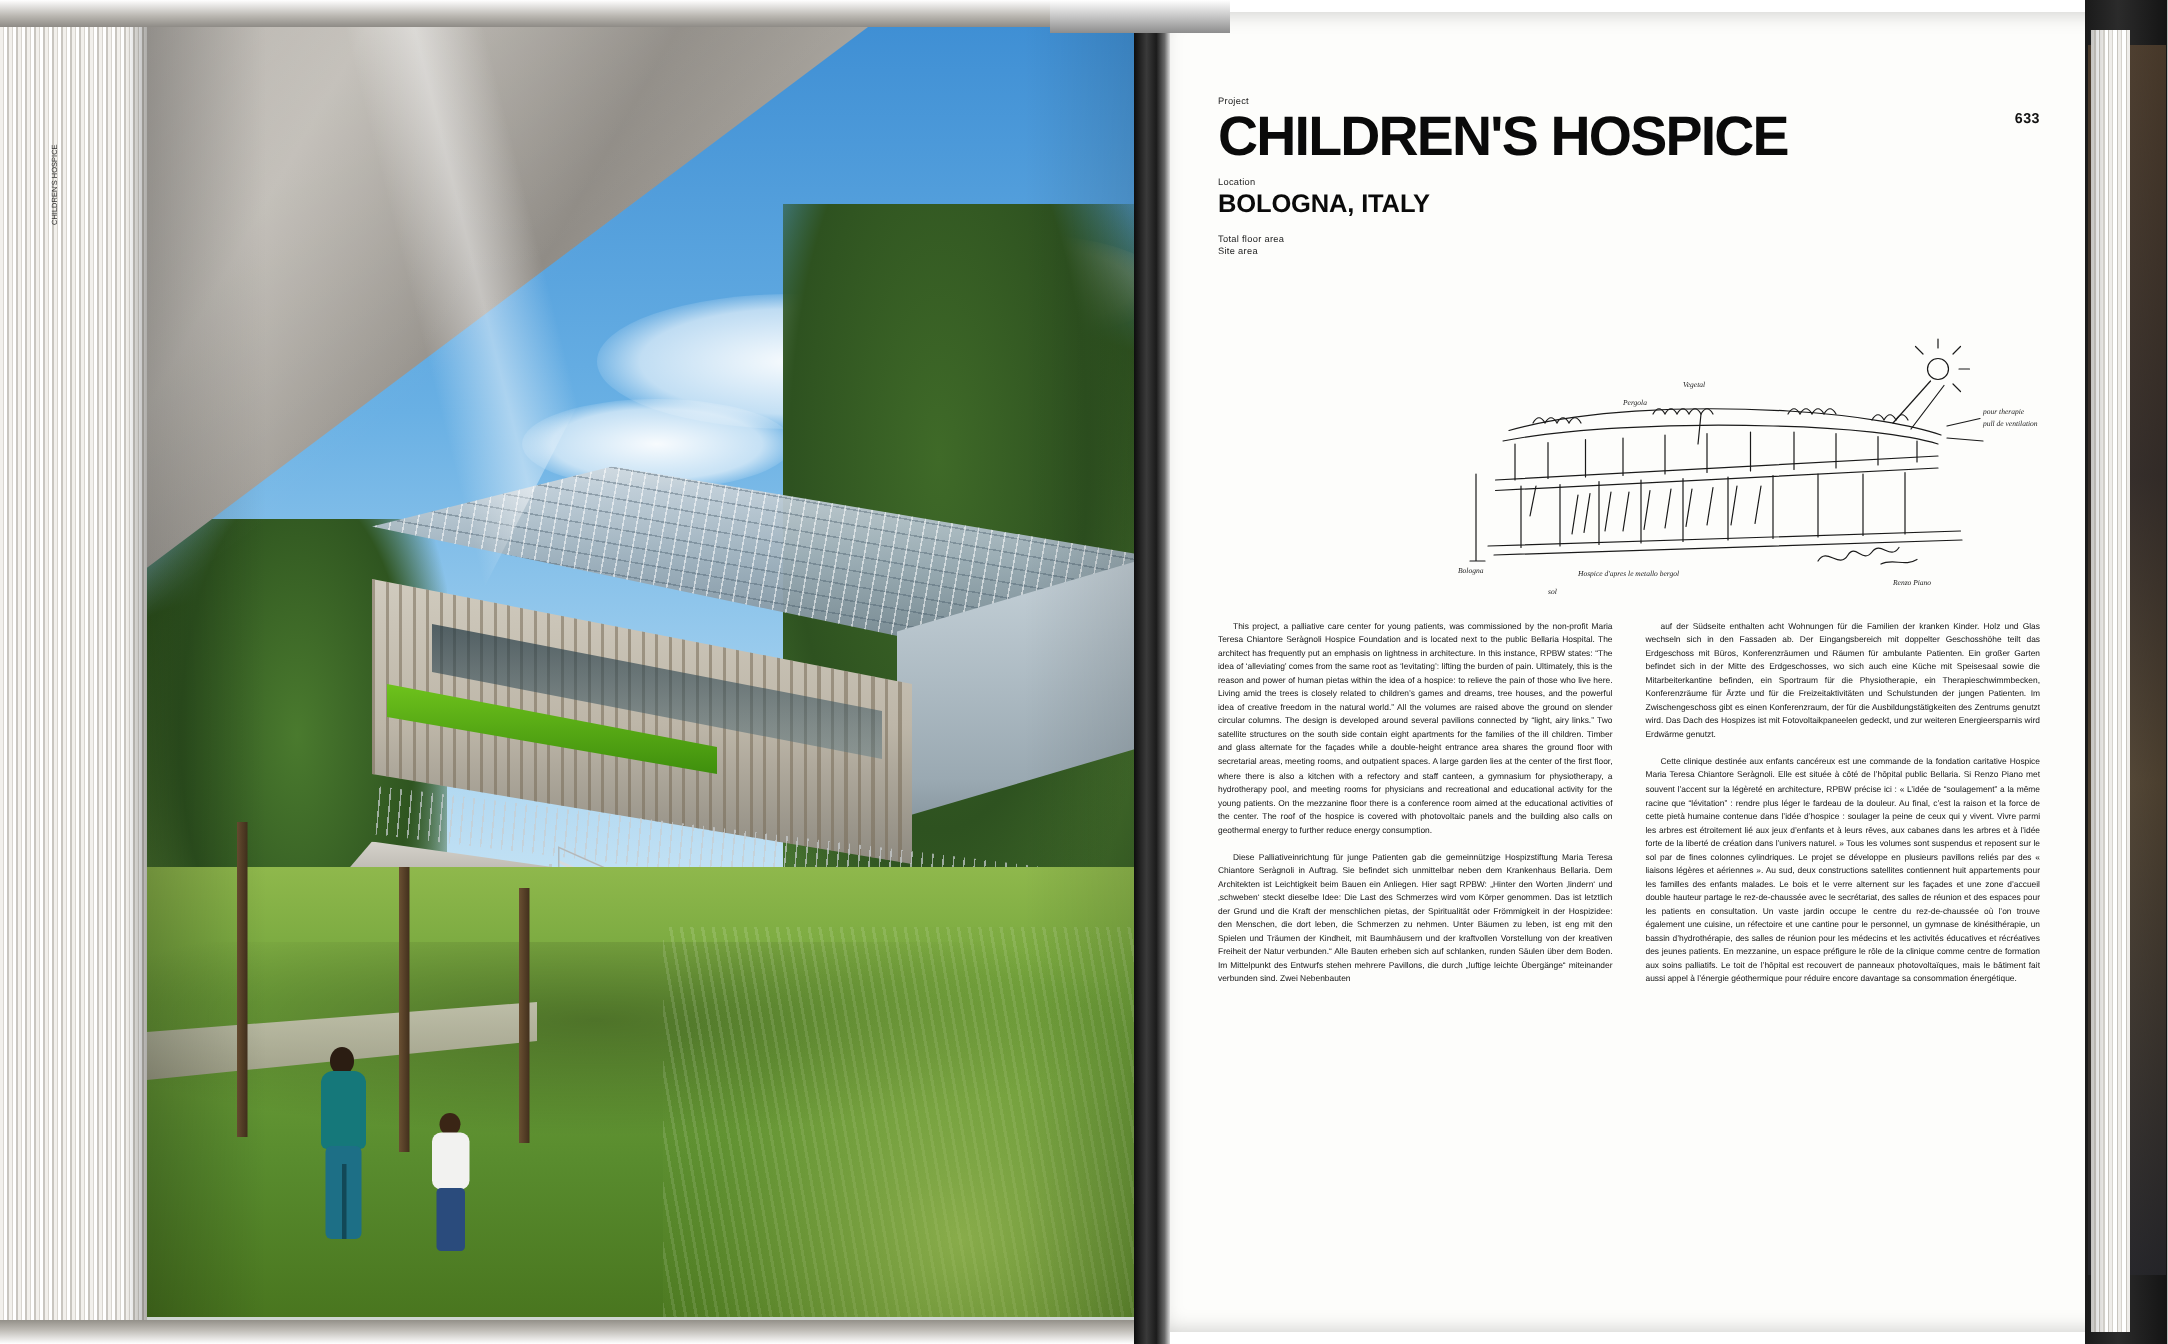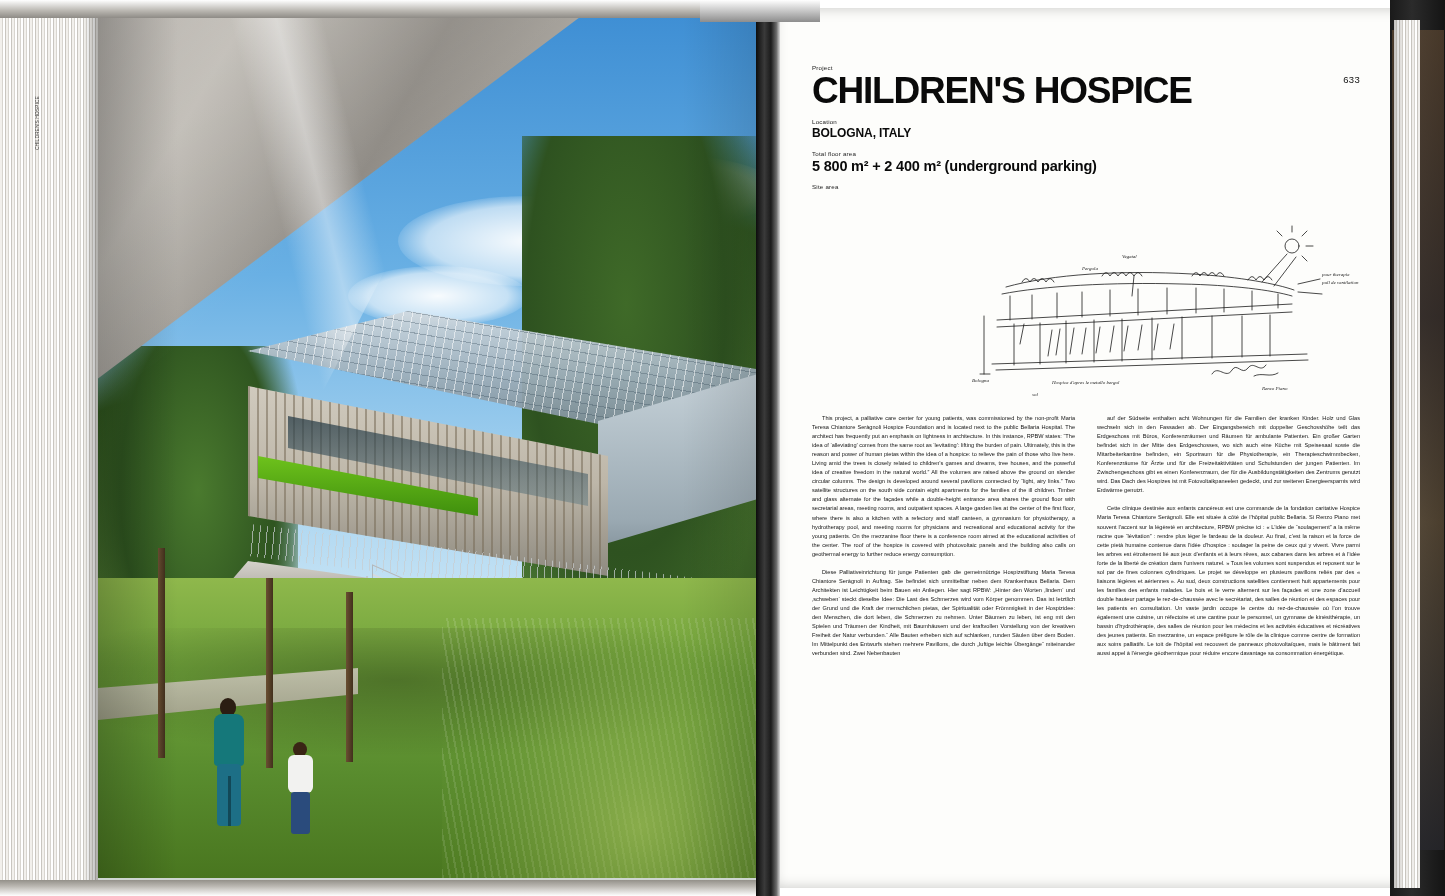--- a/index.html
+++ b/index.html
@@ -342,42 +342,42 @@
     position: absolute;
     left: 32px; top: 56px;
     width: 548px;
     height: 790px;
   }
 
   .folio {
     position: absolute;
     right: 0; top: 10px;
     font-size: 9.5px;
-    font-weight: normal;
+    font-weight: bold;
     letter-spacing: .3px;
     color: #111;
   }
 
   .label {
     font-size: 6.2px;
     letter-spacing: .2px;
     color: #222;
     margin-bottom: 1px;
     font-family: "Liberation Sans", sans-serif;
   }
   .title {
     font-size: 37px;
     font-weight: bold;
     letter-spacing: -1.2px;
     line-height: 1;
     color: #0a0a0a;
     margin: 0 0 9px 0;
   }
   .sub {
-    font-size: 12px;
+    font-size: 17px;
     font-weight: bold;
     letter-spacing: -0.1px;
     color: #0a0a0a;
     margin: 0 0 10px 0;
   }
   .stat {
     font-size: 14.5px;
     font-weight: bold;
     letter-spacing: -0.2px;
     color: #0a0a0a;
@@ -508,21 +508,20 @@
 
       <div class="folio">633</div>
 
       <div class="label">Project</div>
       <h1 class="title">CHILDREN'S HOSPICE</h1>
 
       <div class="label">Location</div>
       <div class="sub">BOLOGNA, ITALY</div>
 
       <div class="label">Total floor area</div>
-      <div class="stat">5 800 m² + 2 400 m² (underground parking)</div>
 
       <div class="label">Site area</div>
 
       <div class="sketch-wrap">
         <svg viewBox="0 0 400 175" width="400" height="175">
           <g fill="none" stroke="#1a1a1a" stroke-width="0.8" stroke-linecap="round">
 
             <path d="M35 96 L330 80"></path>
             <path d="M35 103 L330 88"></path>
             <path d="M40 70 C 80 62, 150 58, 220 60 C 270 61, 310 66, 330 72"></path>

